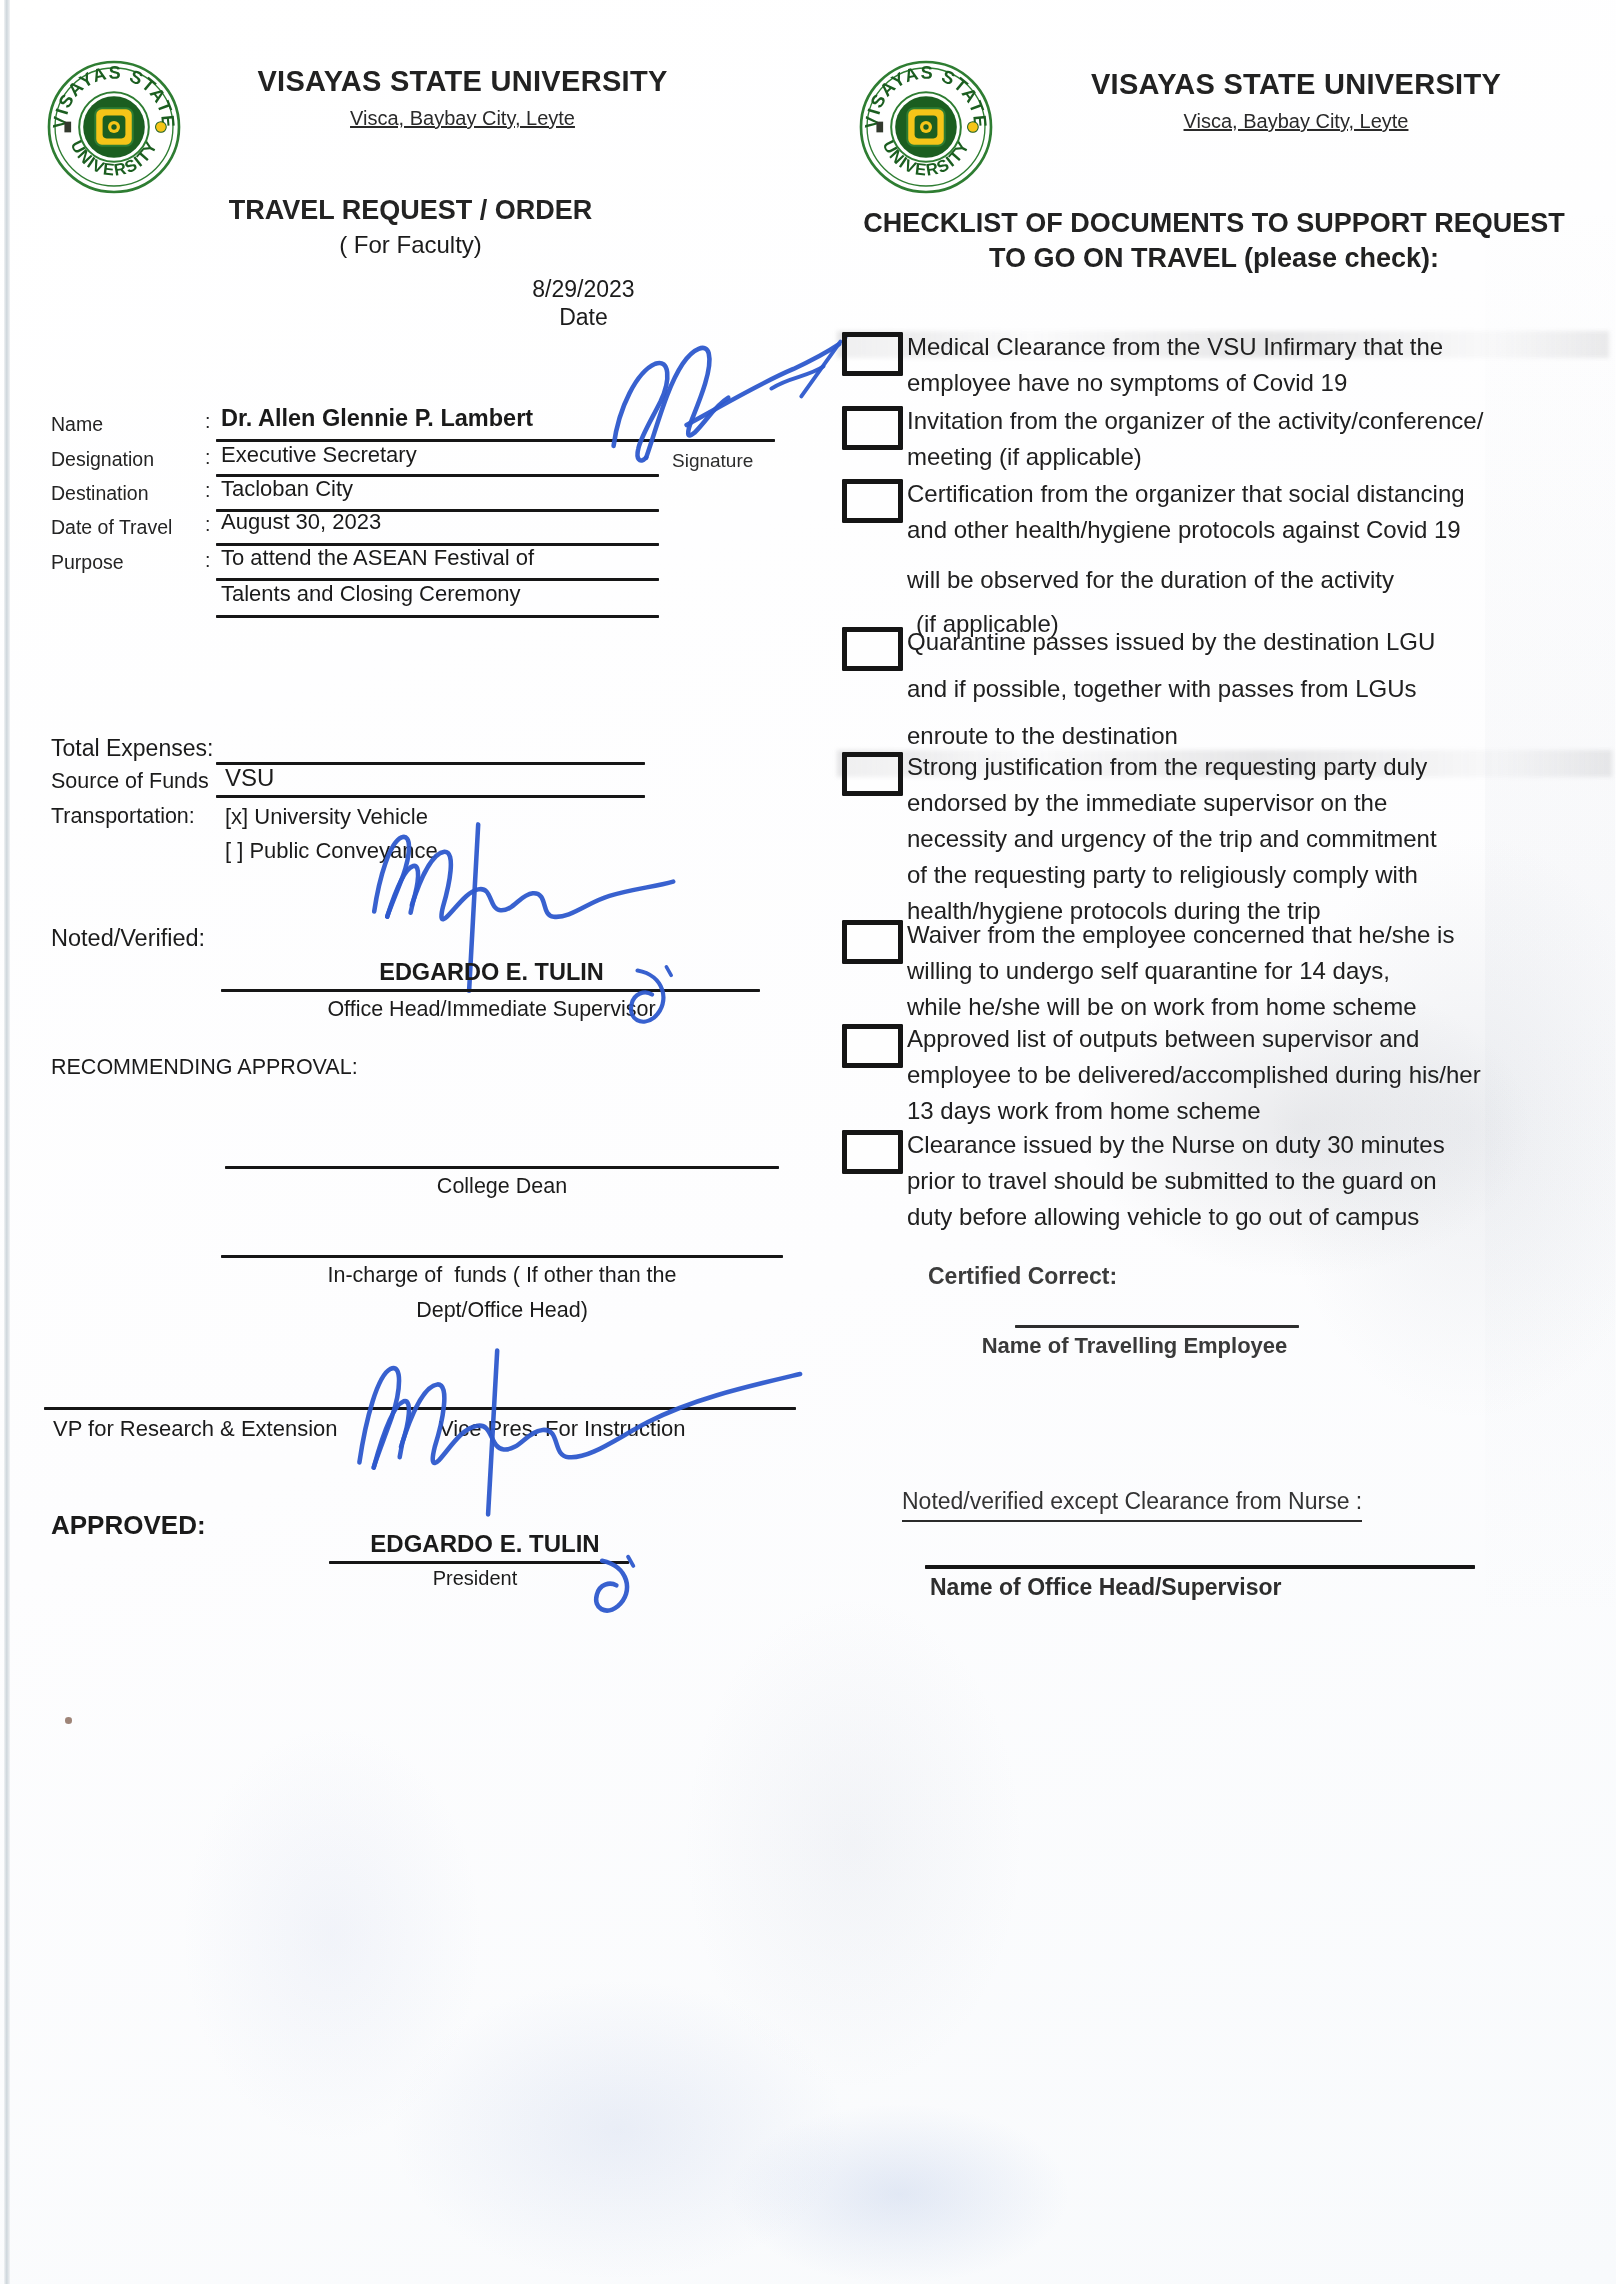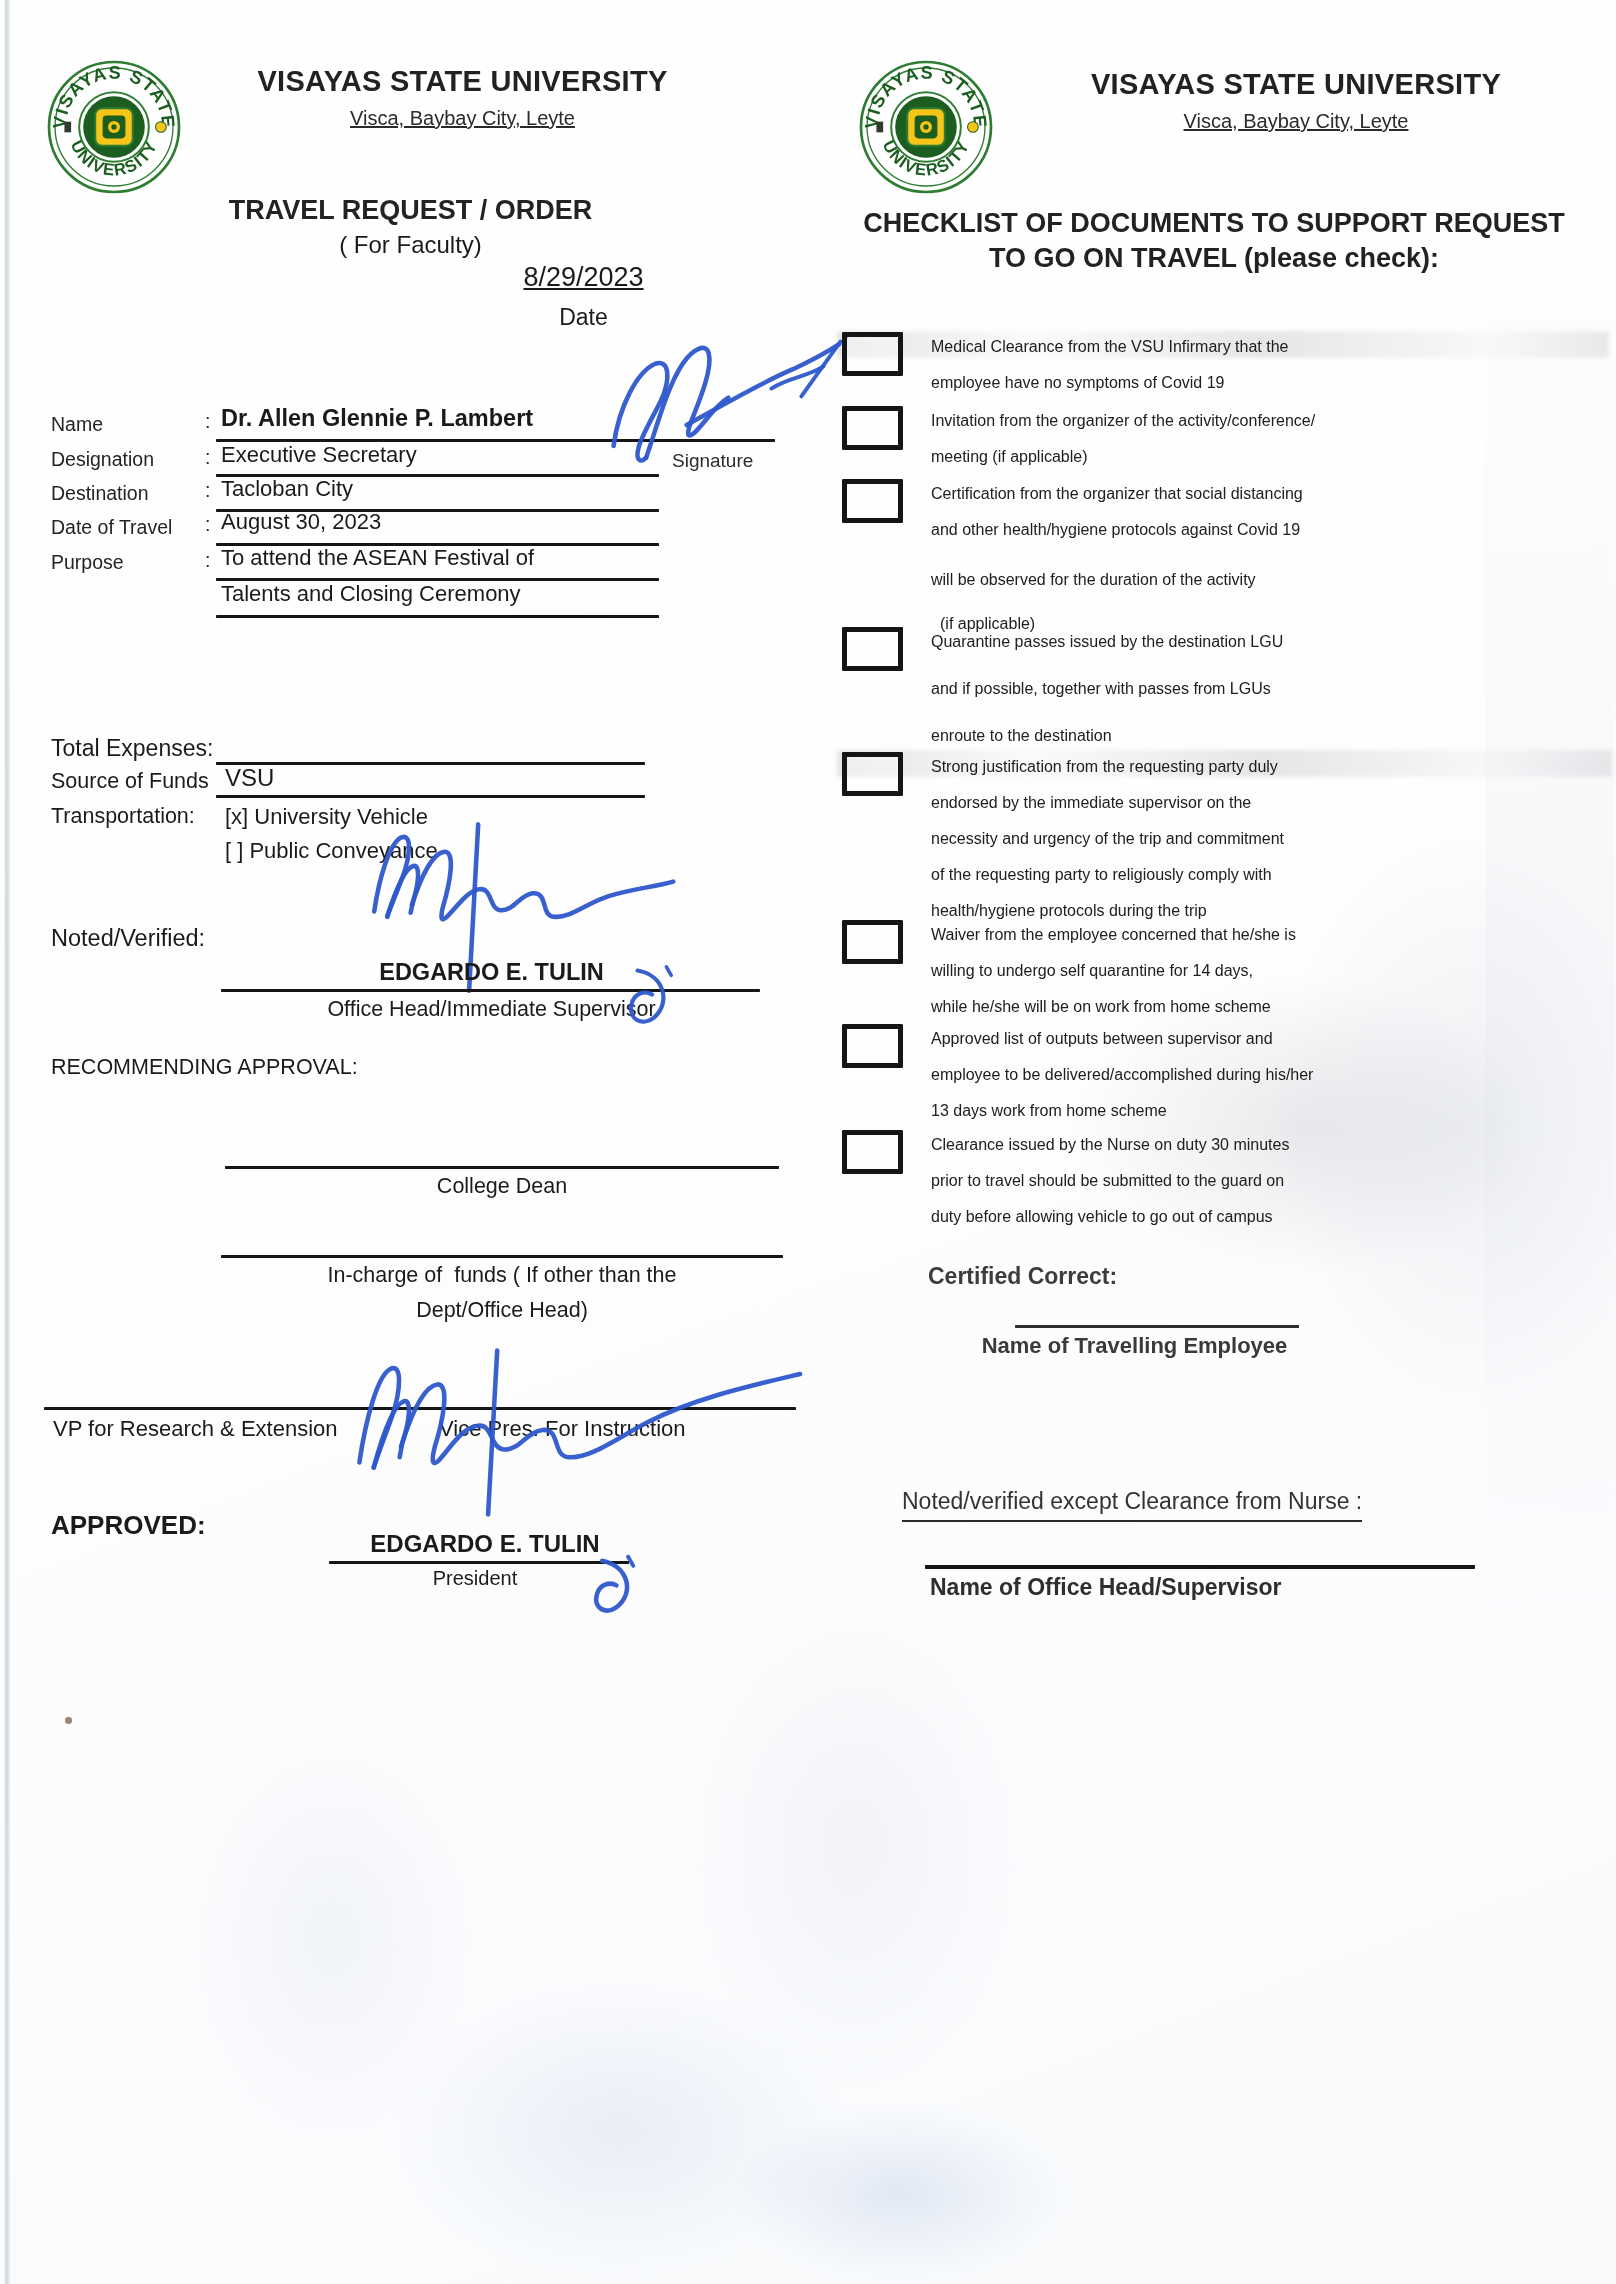--- a/index.html
+++ b/index.html
@@ -15,21 +15,21 @@
   .abs{position:absolute;}
   .center{text-align:center;}
   .uline{position:absolute;height:3.3px;background:#161616;border-radius:0.7px;}
   .hdr-title{font-size:29px;font-weight:700;letter-spacing:0.3px;text-align:center;color:#222;}
   .hdr-addr{font-size:20px;text-align:center;color:#2a2a2a;margin-top:9px;text-decoration:underline;}
   .label{font-size:19.5px;color:#242424;}
   .value{font-size:22px;color:#1a1a1a;}
   .chk-item{position:absolute;left:842px;width:772px;}
   .chk-box{position:absolute;left:0;top:2.6px;width:51px;height:34px;border:5.9px solid #151515;background:rgba(255,255,255,.4);border-radius:1.3px;}
   .chk-lines{margin-left:65px;}
-  .cl-line{font-size:16px;line-height:36px;color:#202020;margin-left:24px;}
+  .cl-line{font-size:24px;line-height:36px;color:#202020;}
   .sig path{fill:none;stroke:#2d58cc;stroke-width:7;stroke-linecap:round;stroke-linejoin:round;opacity:.95;}
   .sig .thin{stroke-width:6;}
   .sig circle{fill:#2d58cc;}
   .smudge-bar{position:absolute;height:27px;filter:blur(2px);
     background:linear-gradient(90deg,rgba(95,95,100,.16),rgba(95,95,100,.02) 25%,rgba(95,95,100,.15) 55%,rgba(95,95,100,.03) 85%,rgba(95,95,100,.12));}
   .blob{position:absolute;pointer-events:none;}
 </style>
 </head>
 <body>
 
@@ -68,21 +68,21 @@
     <circle cx="100" cy="100" r="4" fill="#1b5e20"></circle>
   </svg>
 
   <div class="abs" style="left:215px;top:65px;width:495px;">
     <div class="hdr-title">VISAYAS STATE UNIVERSITY</div>
     <div class="hdr-addr">Visca, Baybay City, Leyte</div>
   </div>
 
   <div class="abs center" style="left:163px;top:195px;width:495px;font-size:27px;font-weight:700;color:#232323;">TRAVEL REQUEST / ORDER</div>
   <div class="abs center" style="left:163px;top:231px;width:495px;font-size:24px;">( For Faculty)</div>
-  <div class="abs center" style="left:502px;top:262px;width:163px;font-size:27px;text-decoration:underline;">8/29/2023</div>
+  <div class="abs center" style="left:502px;top:276px;width:163px;font-size:23px;">8/29/2023</div>
   <div class="abs center" style="left:502px;top:304px;width:163px;font-size:23px;">Date</div>
 
   <div class="abs label" style="left:51px;top:413px;">Name</div>
   <div class="abs label" style="left:205px;top:410px;">:</div>
   <div class="abs value" style="left:221px;top:405px;font-weight:700;font-size:23.5px;">Dr. Allen Glennie P. Lambert</div>
   <div class="uline" style="left:216px;top:439px;width:559px;"></div>
 
   <div class="abs label" style="left:51px;top:448px;">Designation</div>
   <div class="abs label" style="left:205px;top:446px;">:</div>
   <div class="abs value" style="left:221px;top:442px;">Executive Secretary</div>

